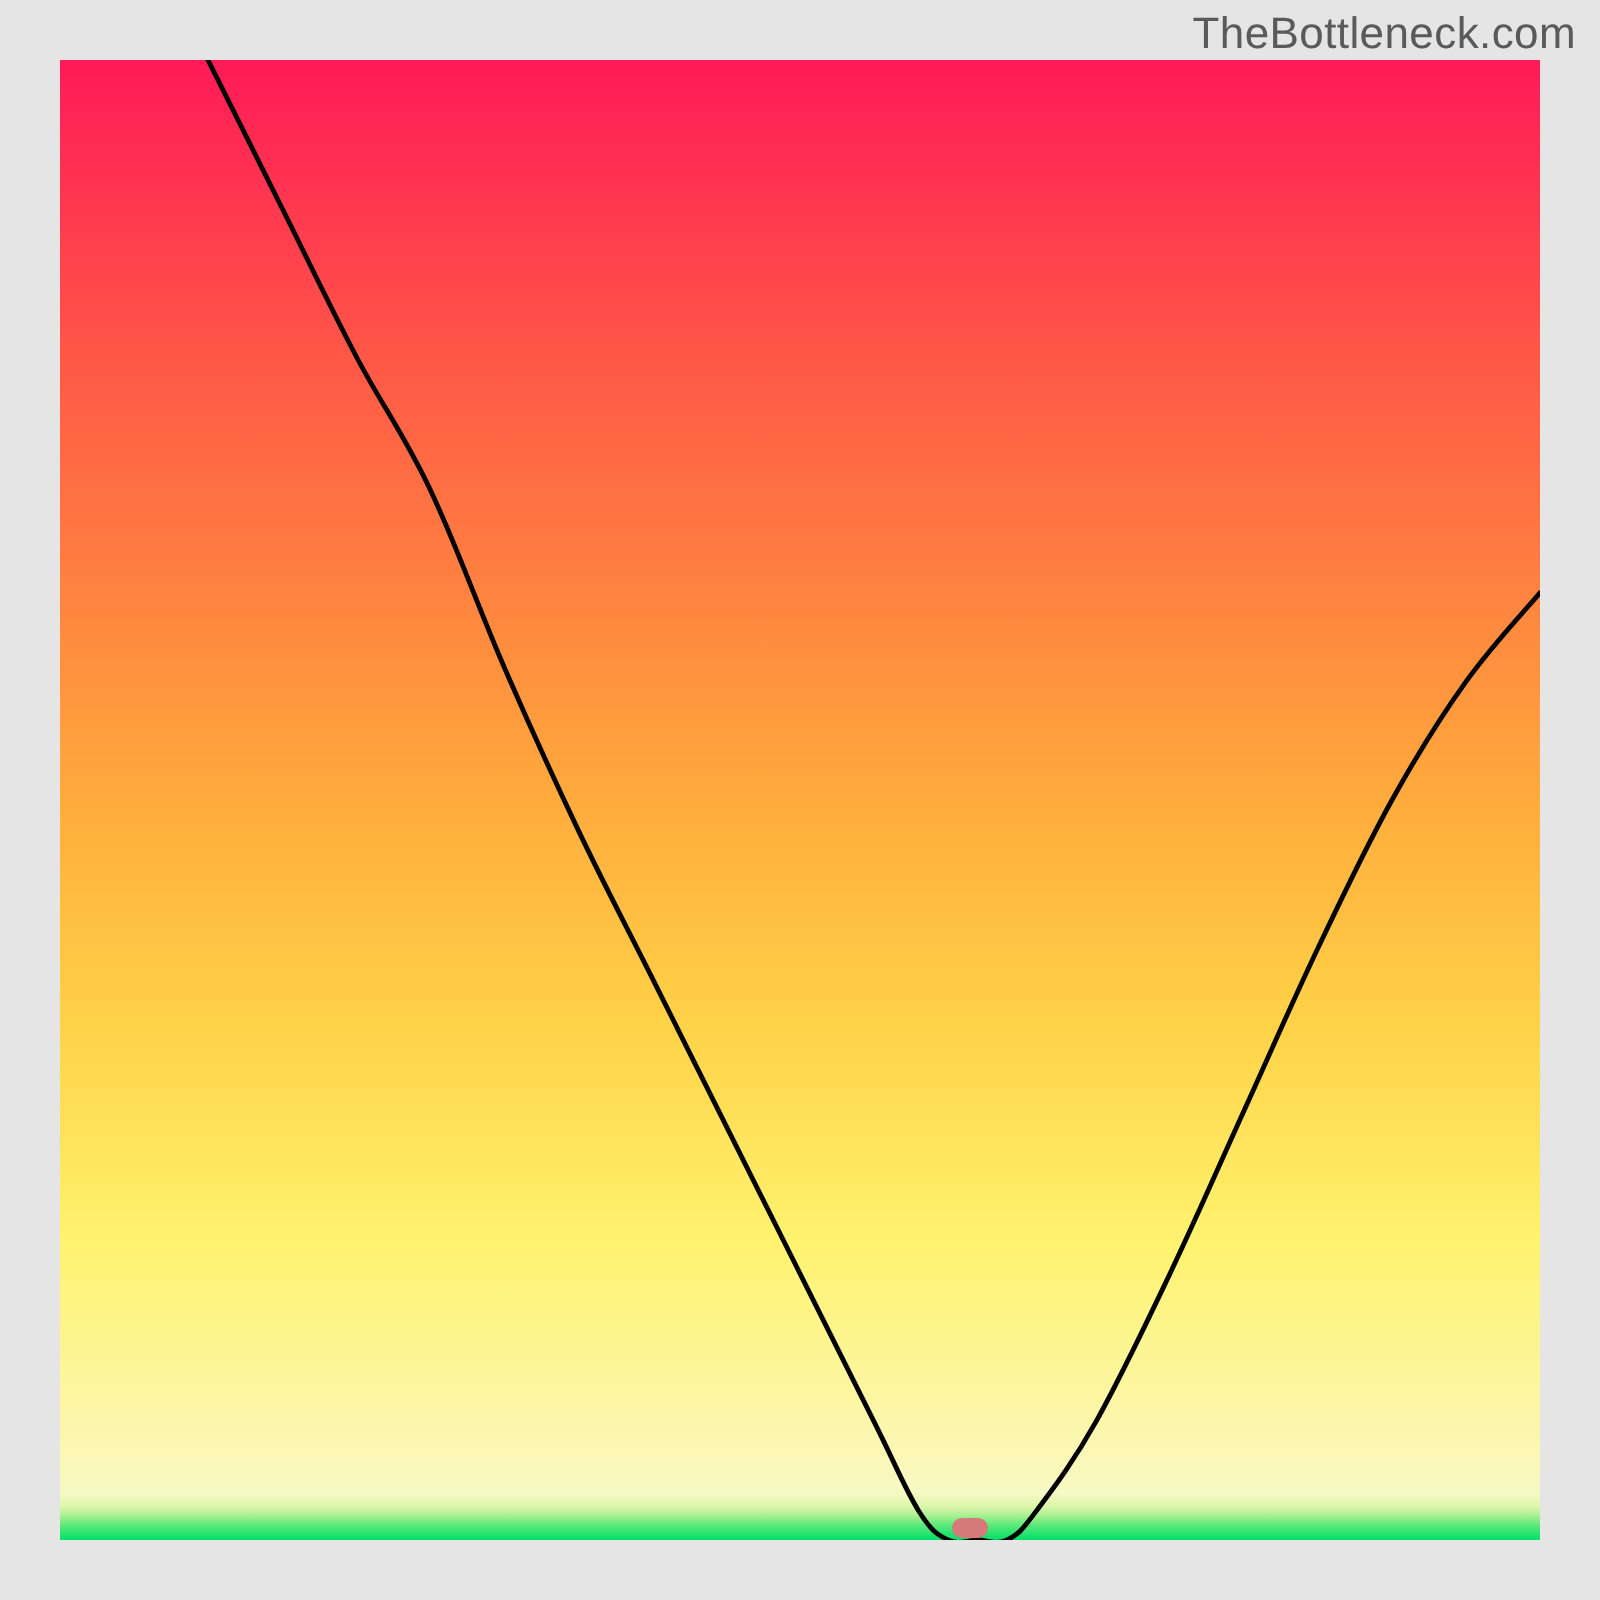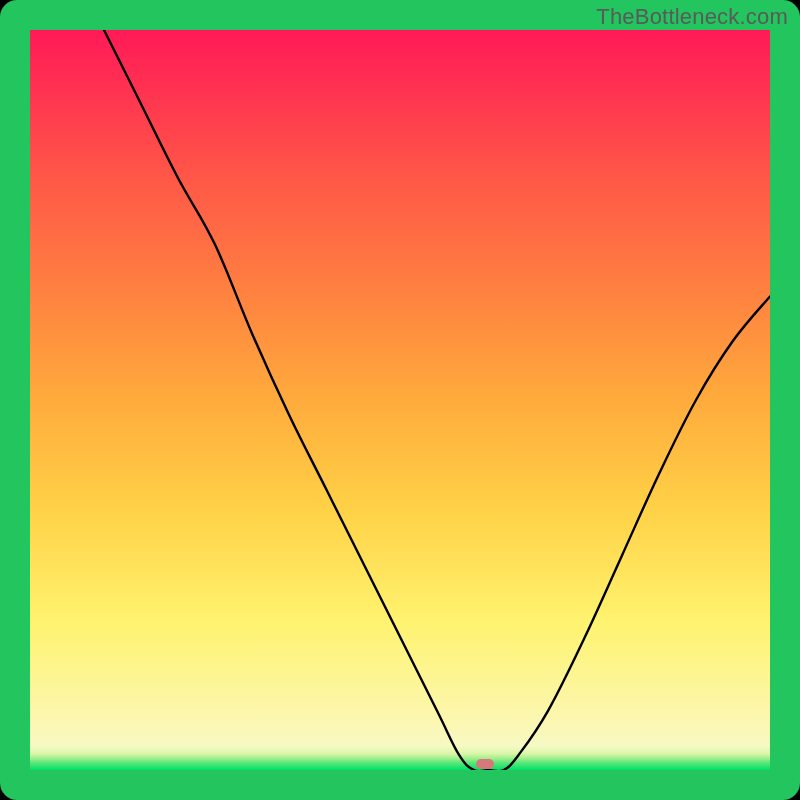--- a/index.html
+++ b/index.html
@@ -8,22 +8,21 @@
     width: 800px;
     height: 800px;
     background: #000;
     overflow: hidden;
     font-family: Arial, Helvetica, sans-serif;
   }
   .frame {
     position: relative;
     width: 800px;
     height: 800px;
-    background: #22c55e;
-    border-radius: 17px;
+    background: #e5e5e5;
   }
   .watermark {
     position: absolute;
     top: 4px;
     right: 12px;
     color: #5a5a5a;
     font-size: 22px;
     font-weight: 500;
     letter-spacing: 0.2px;
     z-index: 10;

